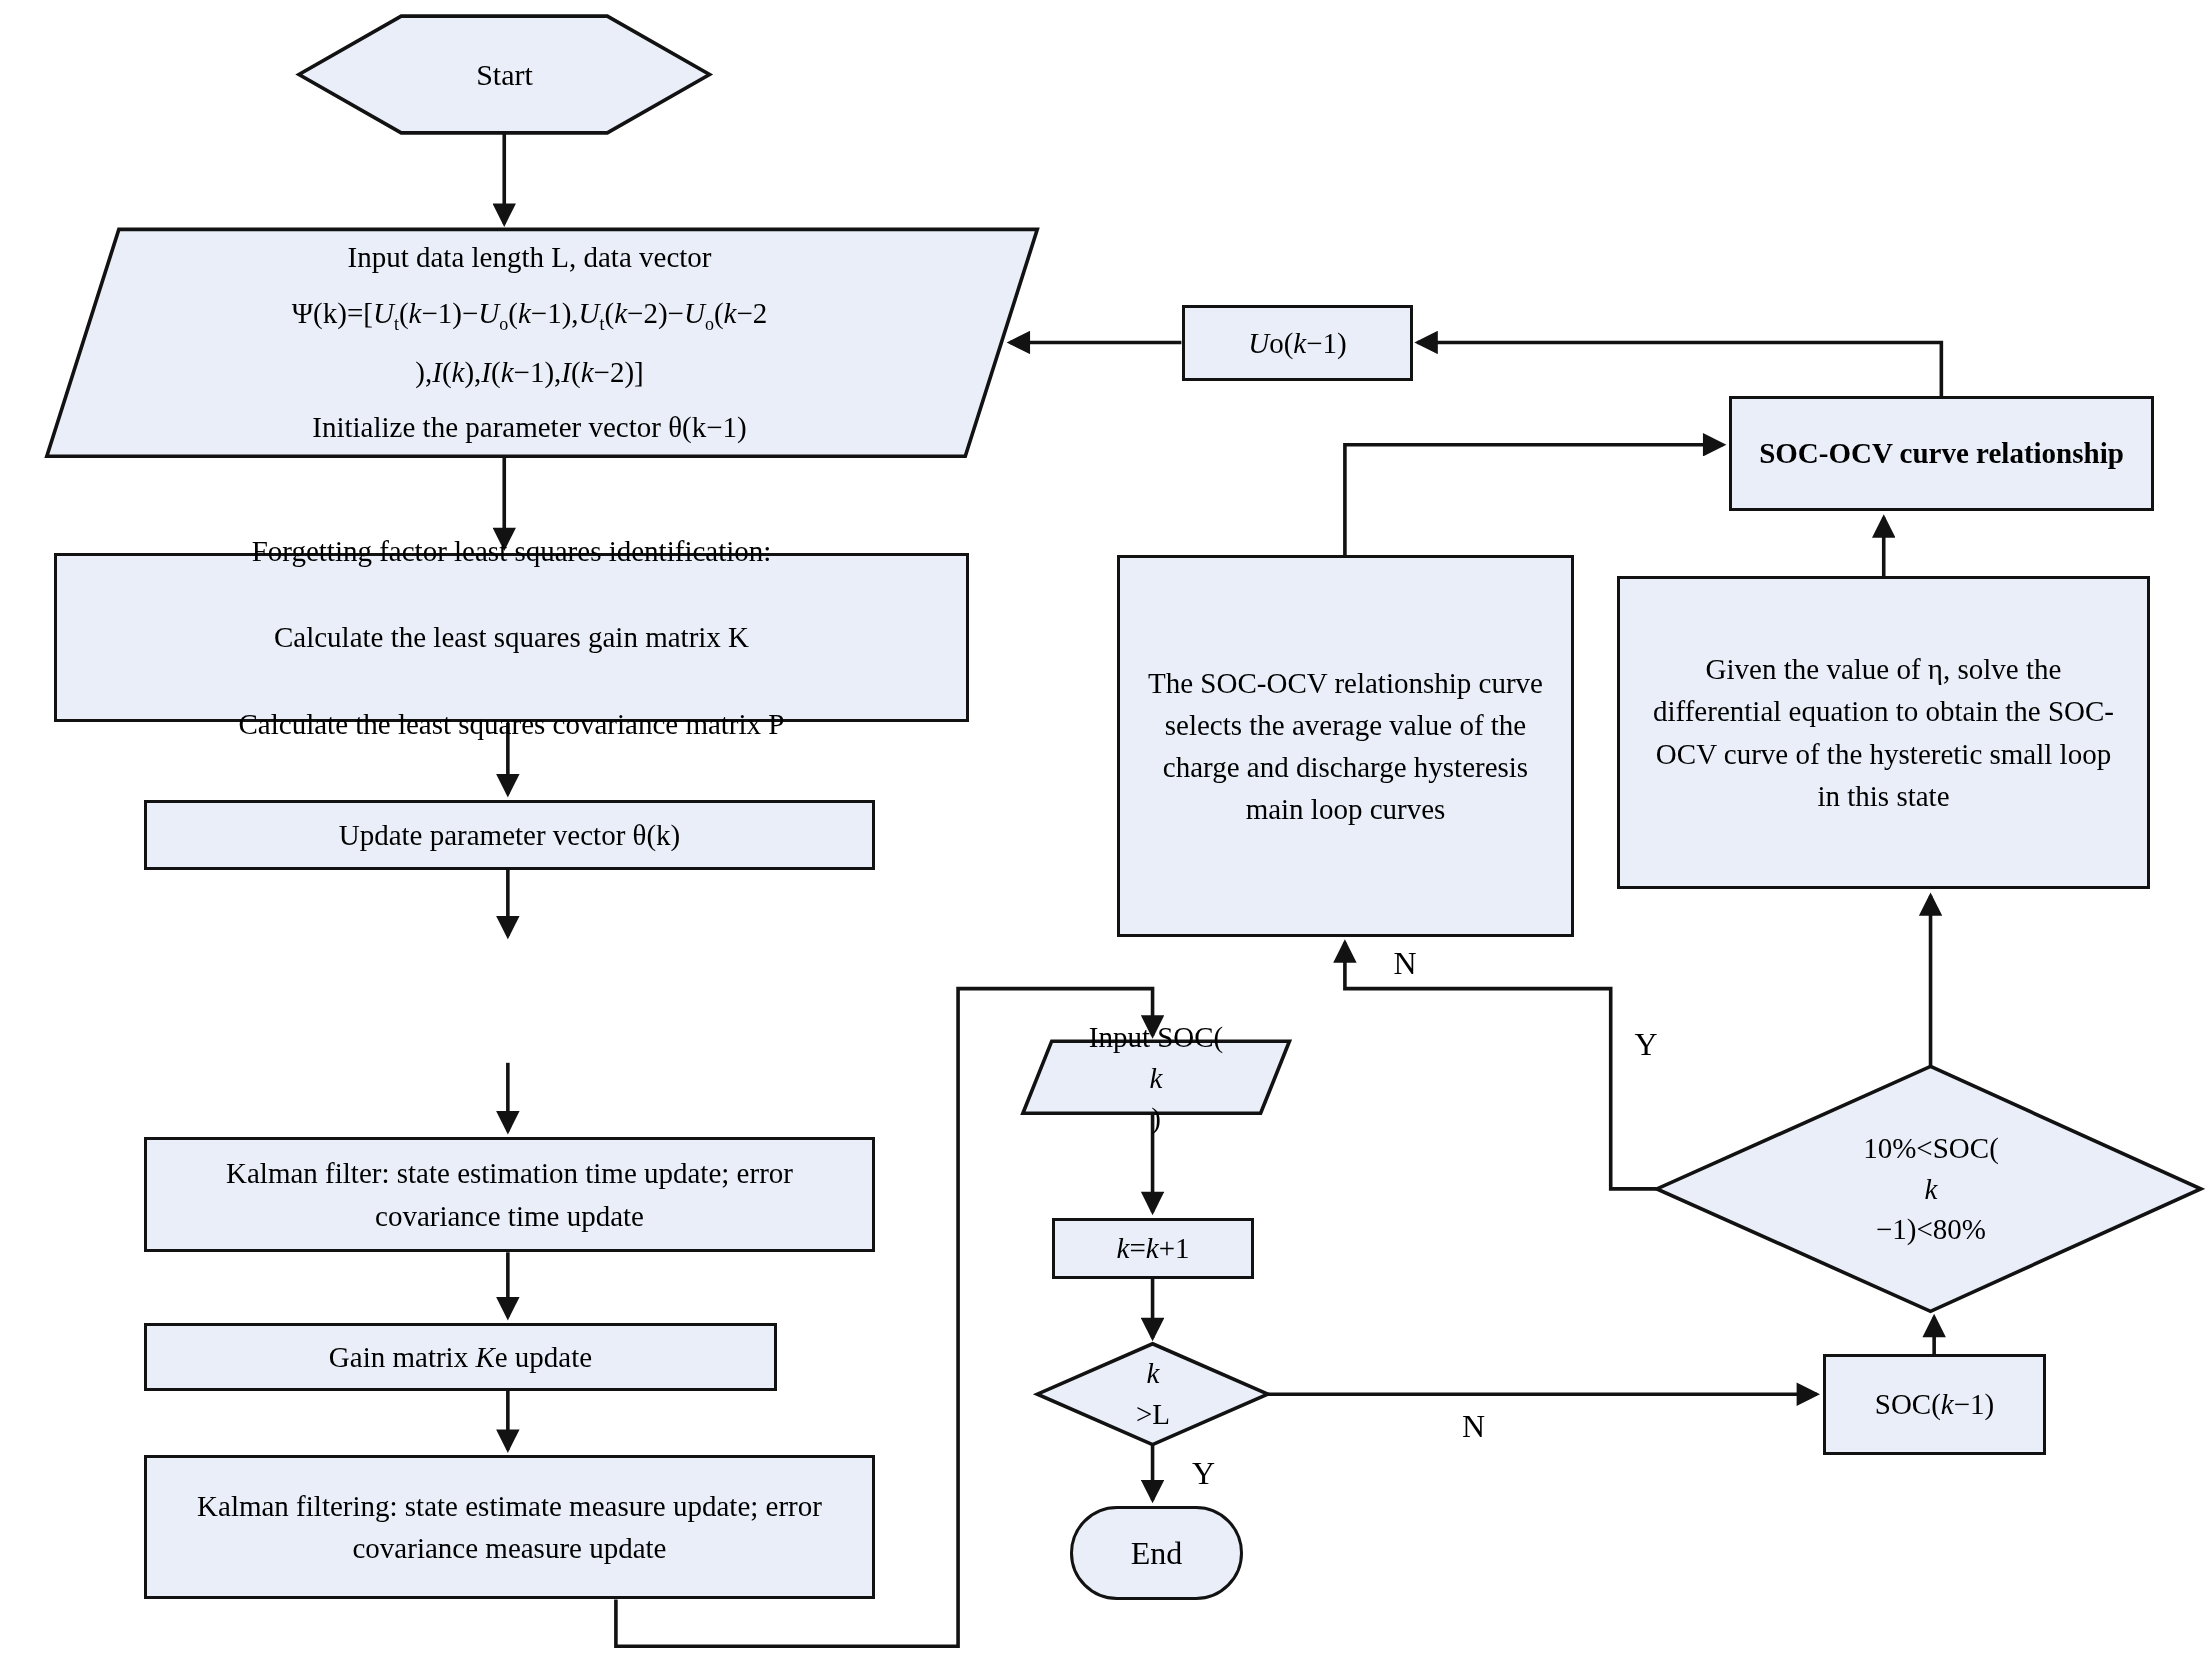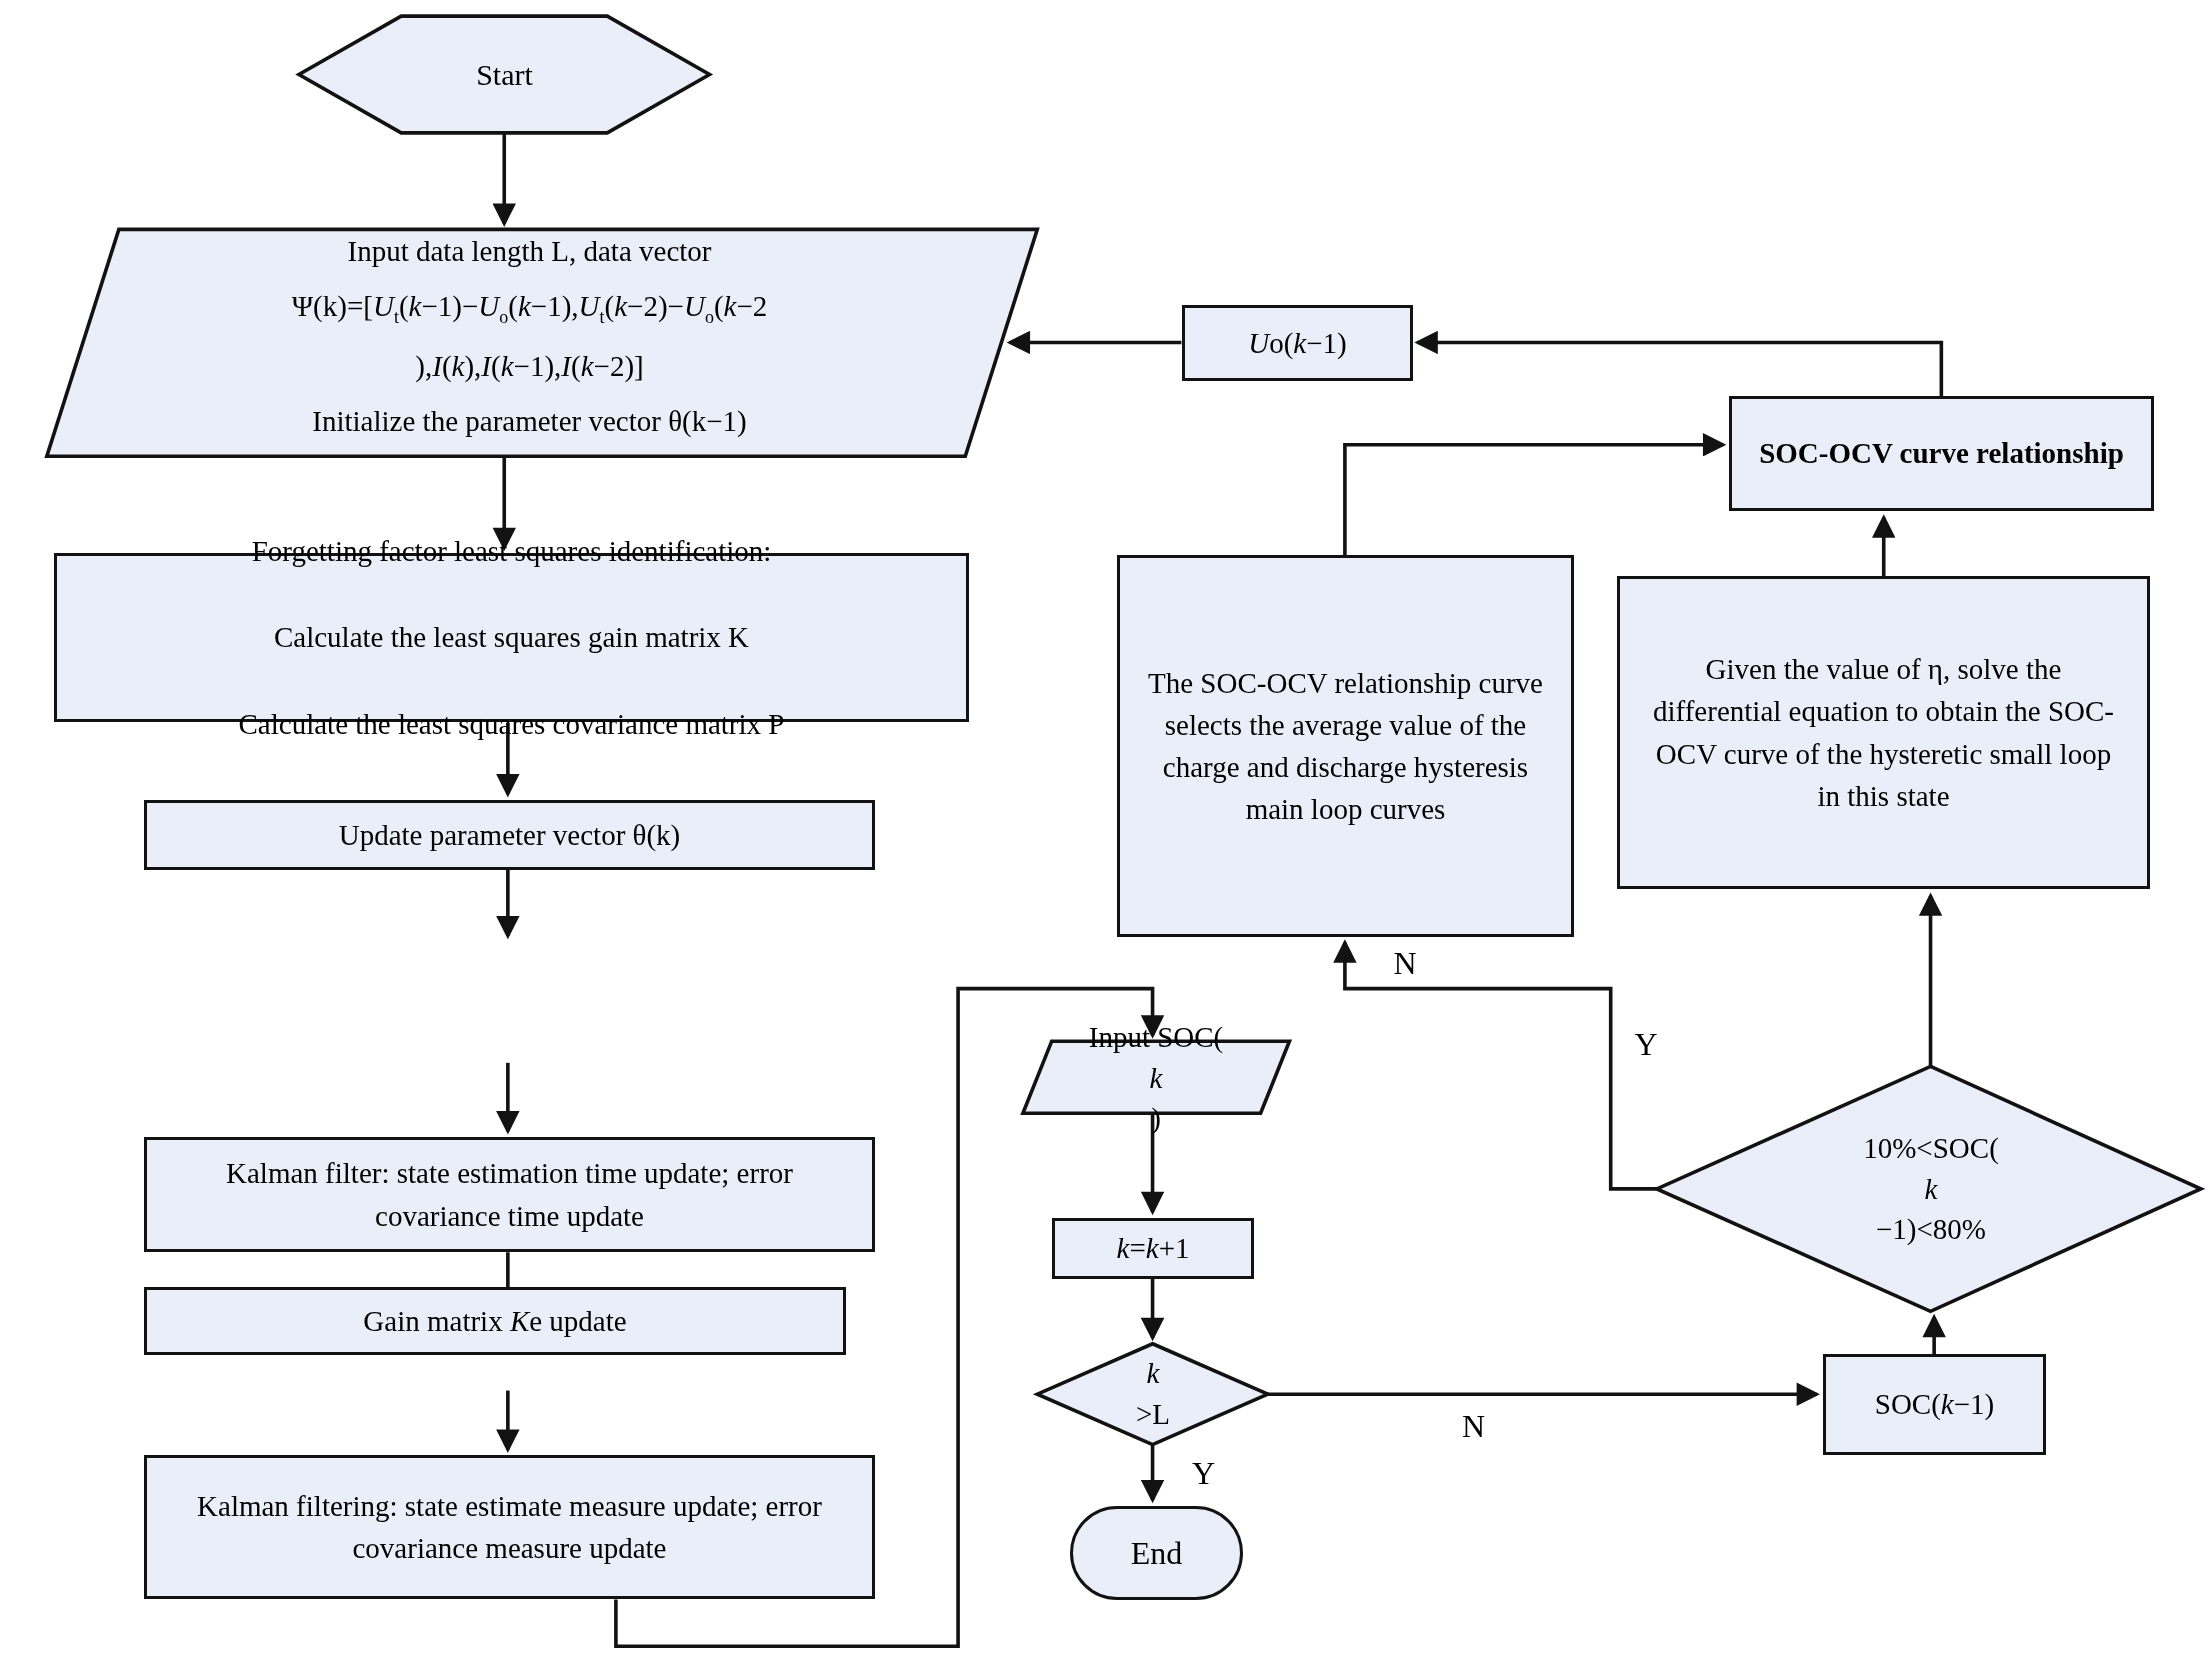--- a/index.html
+++ b/index.html
@@ -40,26 +40,26 @@
     flex-direction:column;
     align-items:center;
     justify-content:center;
     text-align:center;
     font-size:29px;
     line-height:1.4;
   }
   sub{font-size:0.62em;}
   
   .n-start      {left:310px; top:29px;  width:389px; height:91px; font-size:30px;}
-  .n-inputdata  {left:101px; top:235px; width:857px; height:216px; justify-content:flex-start; line-height:1.15;gap:22px;}
+  .n-inputdata  {left:101px; top:235px; width:857px; height:216px; justify-content:center; line-height:1.15;gap:22px;}
   .n-ffls       {left:54px;  top:553px; width:915px; height:169px;gap:44px;}
   .n-update     {left:144px; top:800px; width:731px; height:70px;}
   .n-find       {left:144px; top:942px; width:731px; height:121px;}
   .n-kalman1    {left:144px; top:1137px; width:731px; height:115px;}
-  .n-gain       {left:144px; top:1287px; width:702px; height:68px;}
+  .n-gain       {left:144px; top:1323px; width:633px; height:68px;}
   .n-kalman2    {left:144px; top:1455px; width:731px; height:144px;}
   
   .n-inputsoc   {left:1037px; top:1045px; width:238px; height:66px;}
   .n-kinc       {left:1052px; top:1218px; width:202px; height:61px;}
   .n-kgl        {left:1052px; top:1354px; width:202px; height:79px;}
   .n-end       {left:1070px; top:1506px; width:173px; height:94px; border-radius:47px; font-size:32px;}
   
   .n-uo         {left:1182px; top:305px;  width:231px; height:76px;}
   .n-socv       {left:1729px; top:396px;  width:425px; height:115px;font-weight:bold;}
   .n-avg        {left:1117px; top:555px;  width:457px; height:382px; padding:7.2px 19px;}

